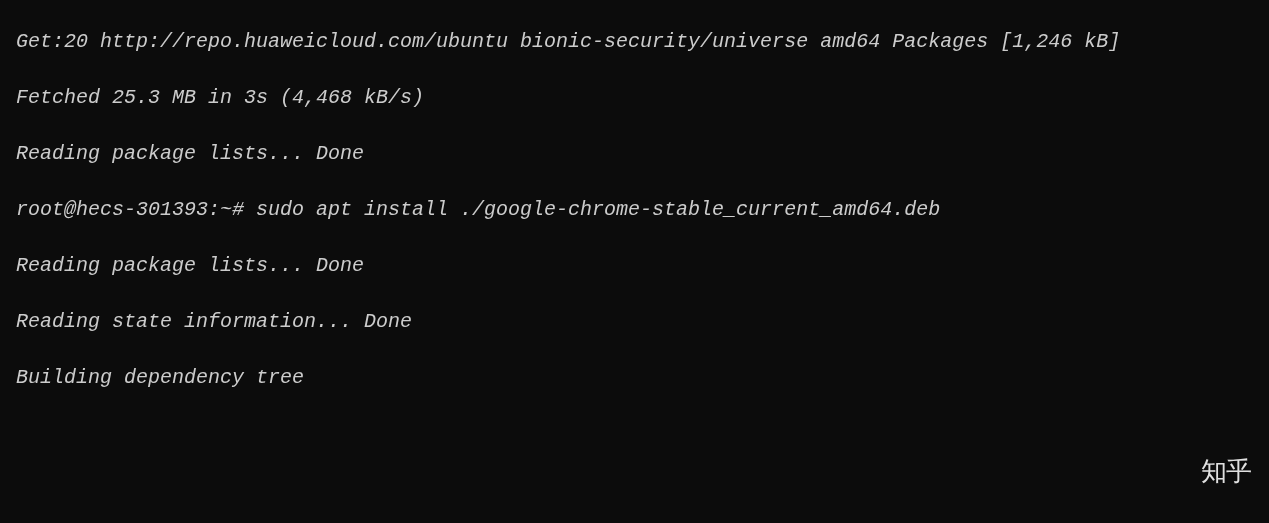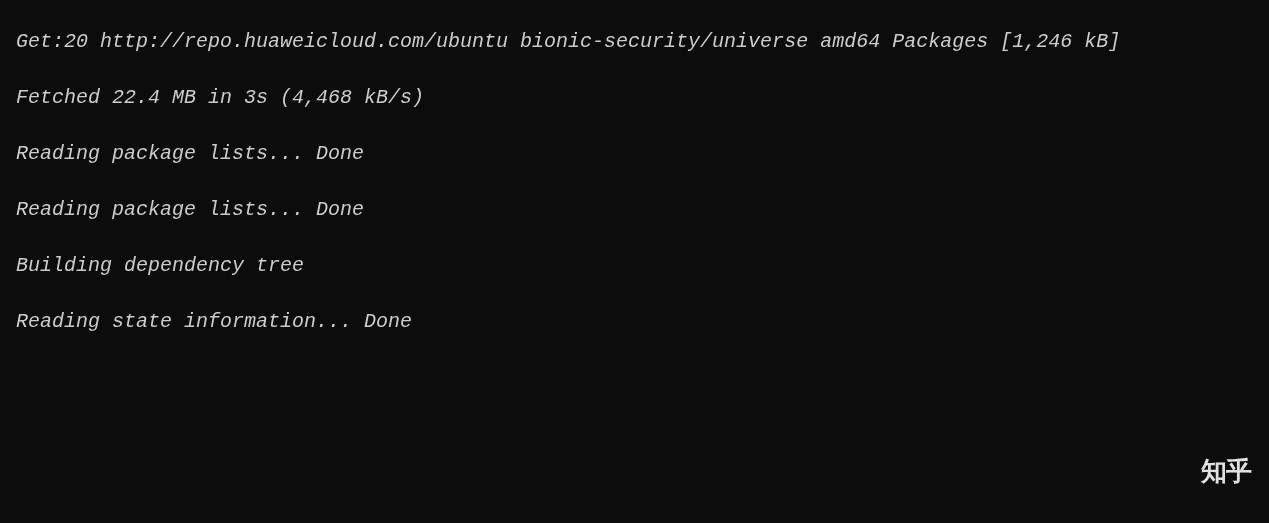--- a/index.html
+++ b/index.html
@@ -31,35 +31,36 @@
       bottom: 34px;
       right: 18px;
       color: #e0e0e0;
       font-family: sans-serif;
       font-size: 26px;
       display: flex;
       align-items: center;
       gap: 8px;
     }
     .zhihu-logo {
-      font-weight: bold;
+      font-weight: normal;
       letter-spacing: -1px;
       margin-top: 44px;
     }
   </style>
 </head>
 <body>
 
 <div class="terminal">
 <span class="line">Get:20 http://repo.huaweicloud.com/ubuntu bionic-security/universe amd64 Packages [1,246 kB]</span>
-<span class="line">Fetched 22.4 MB in 3s (4,468 kB/s)</span>
+<span class="line">Fetched 25.3 MB in 3s (4,468 kB/s)</span>
 <span class="line">Reading package lists... Done</span>
+<span class="line">root@hecs-301393:~# sudo apt install ./google-chrome-stable_current_amd64.deb</span>
 <span class="line">Reading package lists... Done</span>
+<span class="line">Reading state information... Done</span>
 <span class="line">Building dependency tree</span>
-<span class="line">Reading state information... Done</span>
 
 
 
 
 
 
 
 
 
 </div>

